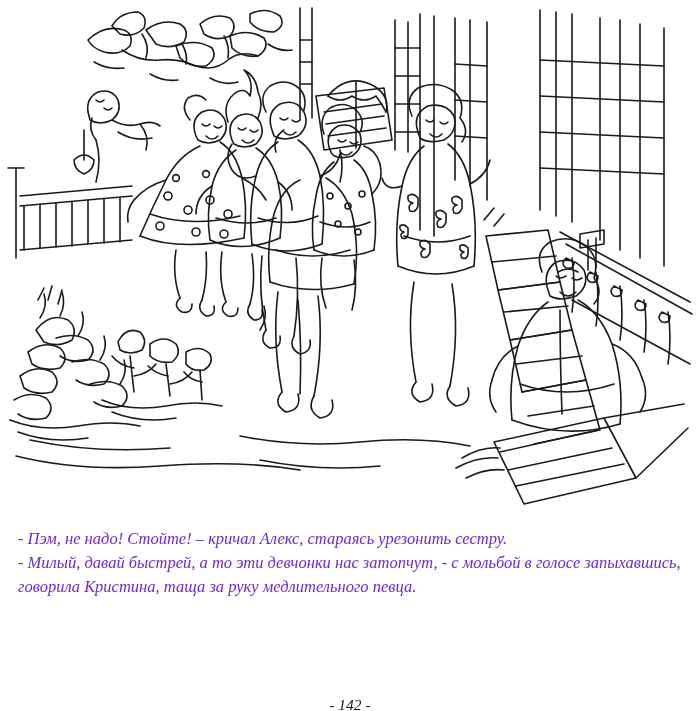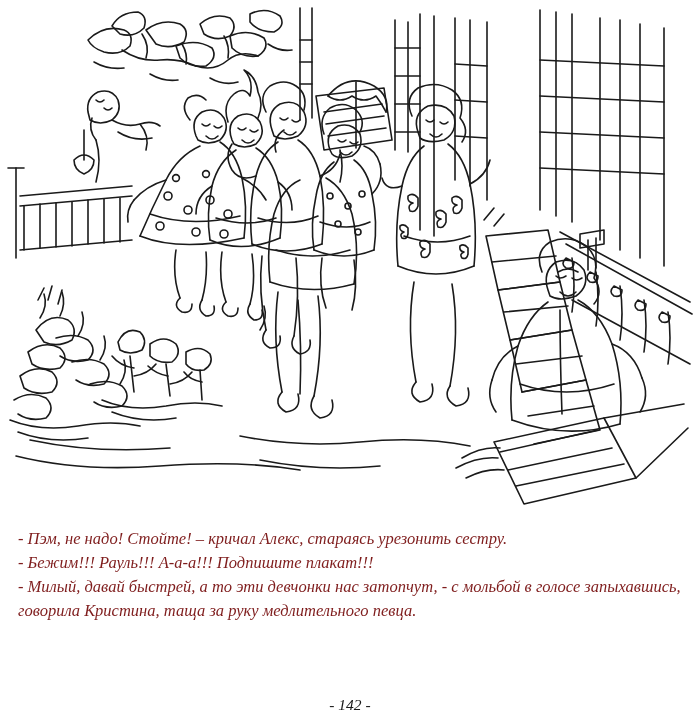--- a/index.html
+++ b/index.html
@@ -35,21 +35,21 @@
   .text-block {
     position: absolute;
     left: 18px;
     top: 527px;
     width: 668px;
   }
   .line {
     font-family: "Liberation Serif", serif;
     font-size: 16.5px;
     line-height: 24px;
-    color: #7f1d1d;
+    color: #6d28d9;
     white-space: pre-wrap;
   }
   .line.italic {
     font-style: italic;
   }
   .line.wrap {
     white-space: normal;
   }
   .page-number {
     position: absolute;
@@ -334,19 +334,18 @@
 
         <path d="M38 300 L44 288 M48 300 L52 286 M58 304 L62 290"></path>
         <path d="M260 330 Q268 318 264 306"></path>
         <path d="M484 220 L494 208 M494 226 L504 214"></path>
       </g>
     </svg>
   </div>
 
   <div class="text-block">
     <div class="line italic">- Пэм, не надо! Стойте! – кричал Алекс, стараясь урезонить сестру.</div>
-    <div class="line italic">- Бежим!!! Рауль!!! А-а-а!!! Подпишите плакат!!!</div>
     <div class="line italic wrap">- Милый, давай быстрей, а то эти девчонки нас затопчут, - с мольбой в голосе запыхавшись, говорила Кристина, таща за руку медлительного певца.</div>
   </div>
 
   <div class="page-number">- 142 -</div>
 
 </div>
 
 </body></html>

